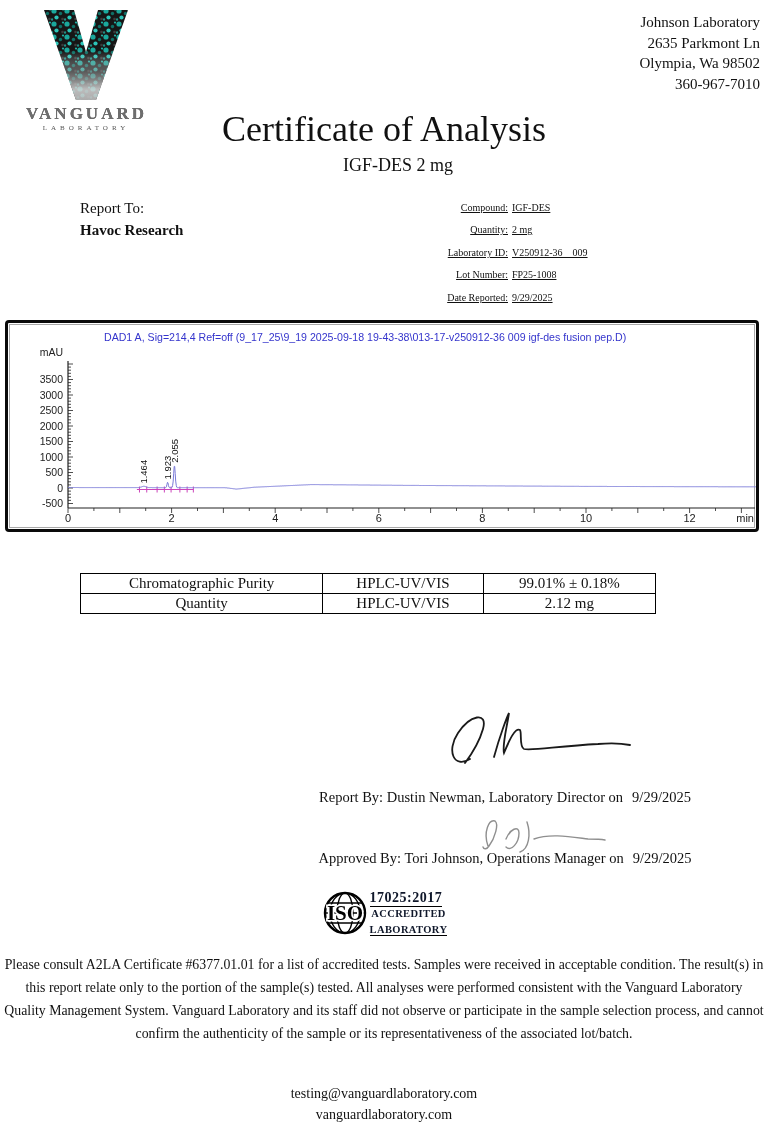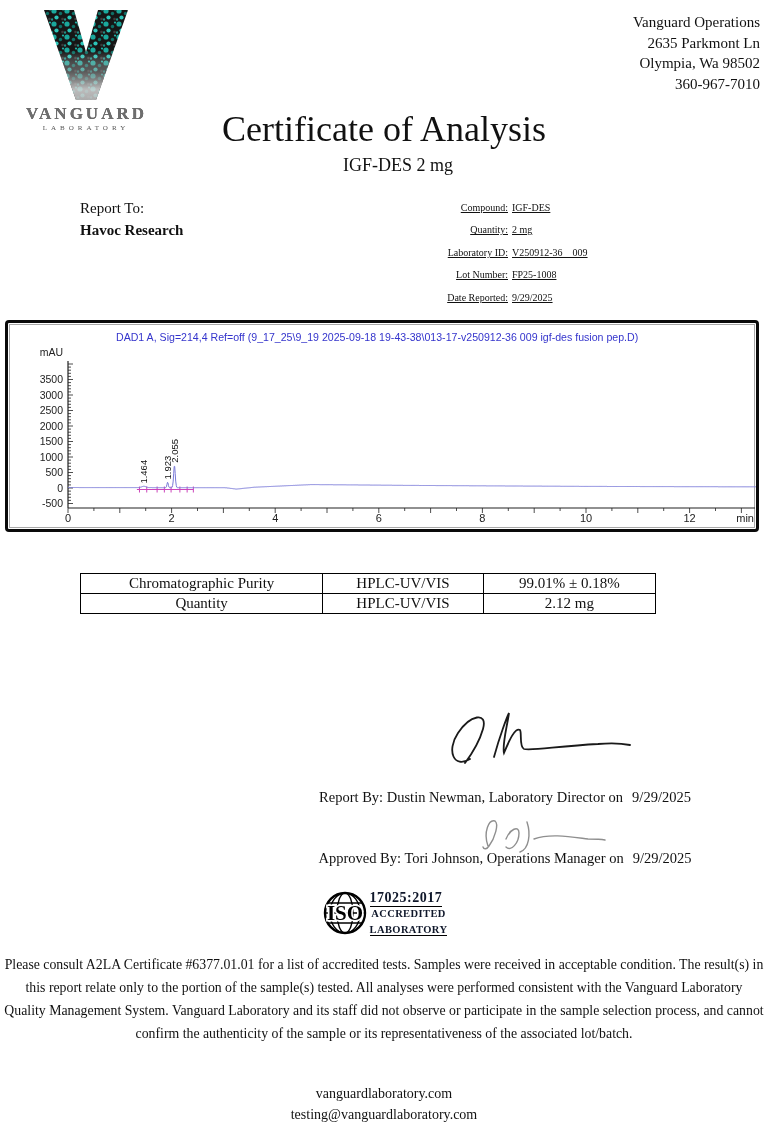--- a/index.html
+++ b/index.html
@@ -22,21 +22,21 @@
   
   .report-to { position:absolute; left:80px; top:197px; font-size:15px; line-height:22px; }
   .report-to .name { font-weight:bold; }
   .details { position:absolute; left:375px; top:197px; font-size:10px;text-decoration:underline; }
   .detail-row { display:flex; line-height:22.4px; }
   .detail-label { width:133px; text-align:right; }
   .detail-value { margin-left:4px; white-space:pre; }
   
   .chart-box { position:absolute; left:5px; top:320px; width:754px; height:212px;
                border:3px solid #0a0a0a; border-radius:4px; background:#fff; }
-  .chart-title { position:absolute; left:68px; top:8px; width:650px;
+  .chart-title { position:absolute; left:56px; top:8px; width:650px;
                  font-family:"Liberation Sans", sans-serif; font-size:10.6px;
                  color:#3434cc; white-space:nowrap;padding-left:40px; }
   .chart-box svg { position:absolute; left:0; top:0; }
   .tick   { font:10.5px "Liberation Sans", sans-serif; fill:#222; }
   .tick2  { font:11px "Liberation Sans", sans-serif; fill:#222; }
   .peaklbl{ font:9.5px "Liberation Sans", sans-serif; fill:#111; }
   
   .results { position:absolute; left:80px; top:573px; width:576px;
              border-collapse:collapse; font-size:15px; text-align:center; }
   .results th, .results td { border:1.6px solid #000; padding:1px 4px; height:20px; }
@@ -89,21 +89,21 @@
         </linearGradient>
       </defs>
       <path d="M6,2 L36,2 L48,44 L60,2 L90,2 L58,92 L38,92 Z" fill="url(#spk)"></path>
       <path d="M6,2 L36,2 L48,44 L60,2 L90,2 L58,92 L38,92 Z" fill="url(#vfade)"></path>
     </svg>
     <div class="logo-brand">VANGUARD</div>
     <div class="logo-sub">LABORATORY</div>
   </div>
 
   <div class="address">
-    <div>Vanguard Operations</div>
+    <div>Johnson Laboratory</div>
     <div>2635 Parkmont Ln</div>
     <div>Olympia, Wa 98502</div>
     <div>360-967-7010</div>
   </div>
 
   <div class="doc-title">Certificate of Analysis</div>
   <div class="doc-subtitle">IGF-DES 2 mg</div>
 
   <div class="report-to">
     <div>Report To:</div>
@@ -301,17 +301,17 @@
     </svg>
     <div class="iso-text">
       <div><span class="iso-std">17025:2017</span></div>
       <div class="iso-l1">ACCREDITED</div>
       <div><span class="iso-l2">LABORATORY</span></div>
     </div>
   </div>
 
   <div class="disclaimer">Please consult A2LA Certificate #6377.01.01 for a list of accredited tests. Samples were received in acceptable condition. The result(s) in this report relate only to the portion of the sample(s) tested. All analyses were performed consistent with the Vanguard Laboratory Quality Management System. Vanguard Laboratory and its staff did not observe or participate in the sample selection process, and cannot confirm the authenticity of the sample or its representativeness of the associated lot/batch.</div>
   <div class="site">
+    <div>testing@vanguardlaboratory.com</div>
     <div>vanguardlaboratory.com</div>
-    <div>testing@vanguardlaboratory.com</div>
   </div>
 
 </div>
 
 </body></html>

